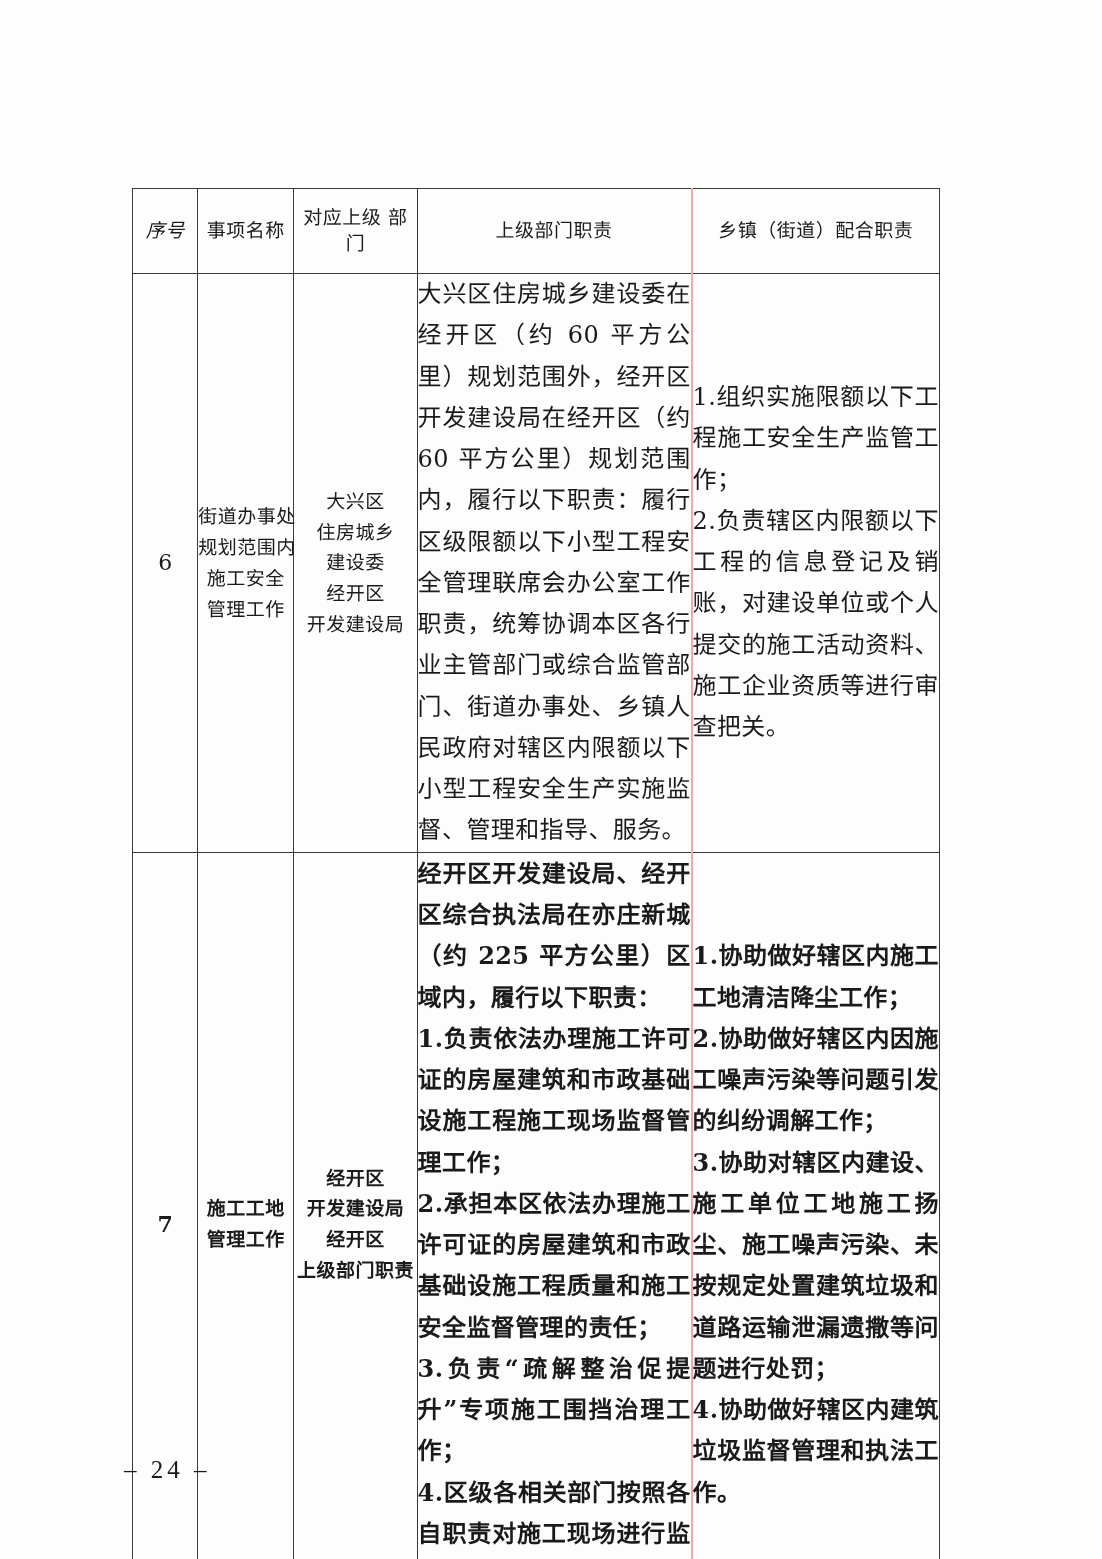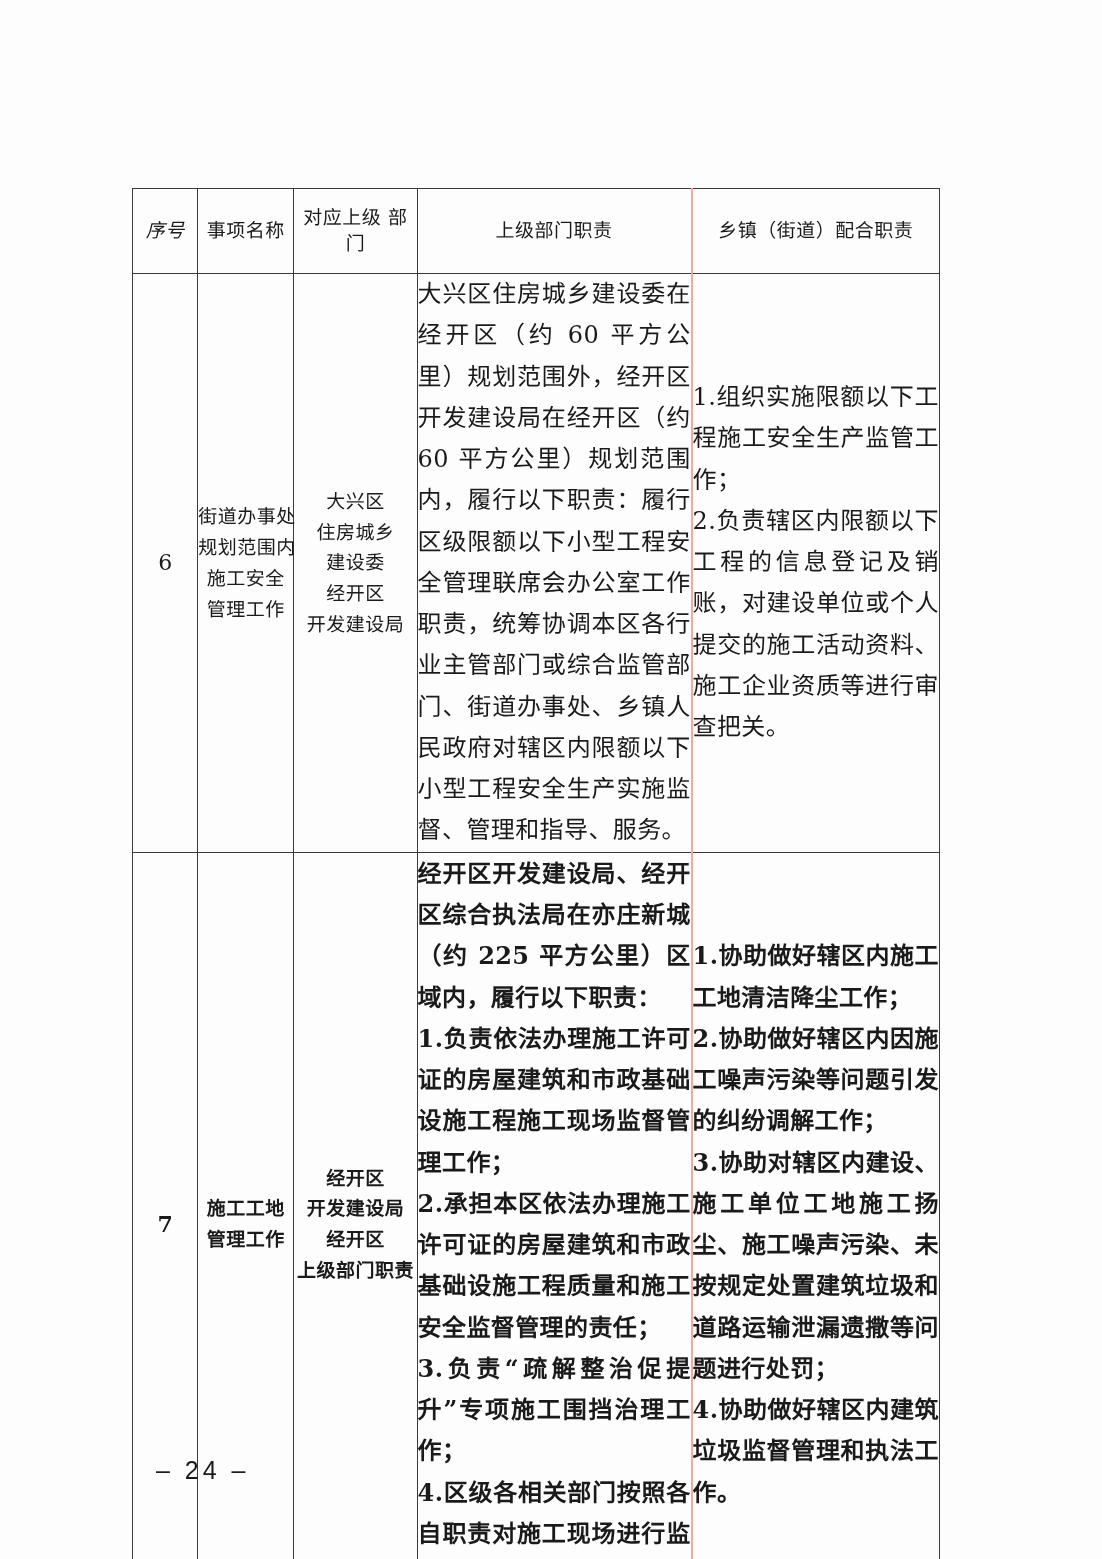--- a/index.html
+++ b/index.html
@@ -82,26 +82,26 @@
     text-justify: inter-ideograph;
   }
   .cell-para p { margin: 0; }
 
   .row-6 td { height: 547px; }
   .row-7 td { height: 615px; font-weight: bold; }
 
   
   .page-number {
     position: absolute;
-    left: 156px;
+    left: 124px;
     top: 1456px;
     font-size: 25px;
     letter-spacing: 4px;
     color: #1a1a1a;
-    font-family: Liberation Sans, sans-serif;
+    font-family: Liberation Serif, serif;
   }
 </style>
 </head>
 <body>
 
 <div class="page">
 
   <table class="doc-table">
     <colgroup>
       <col class="col-seq">

